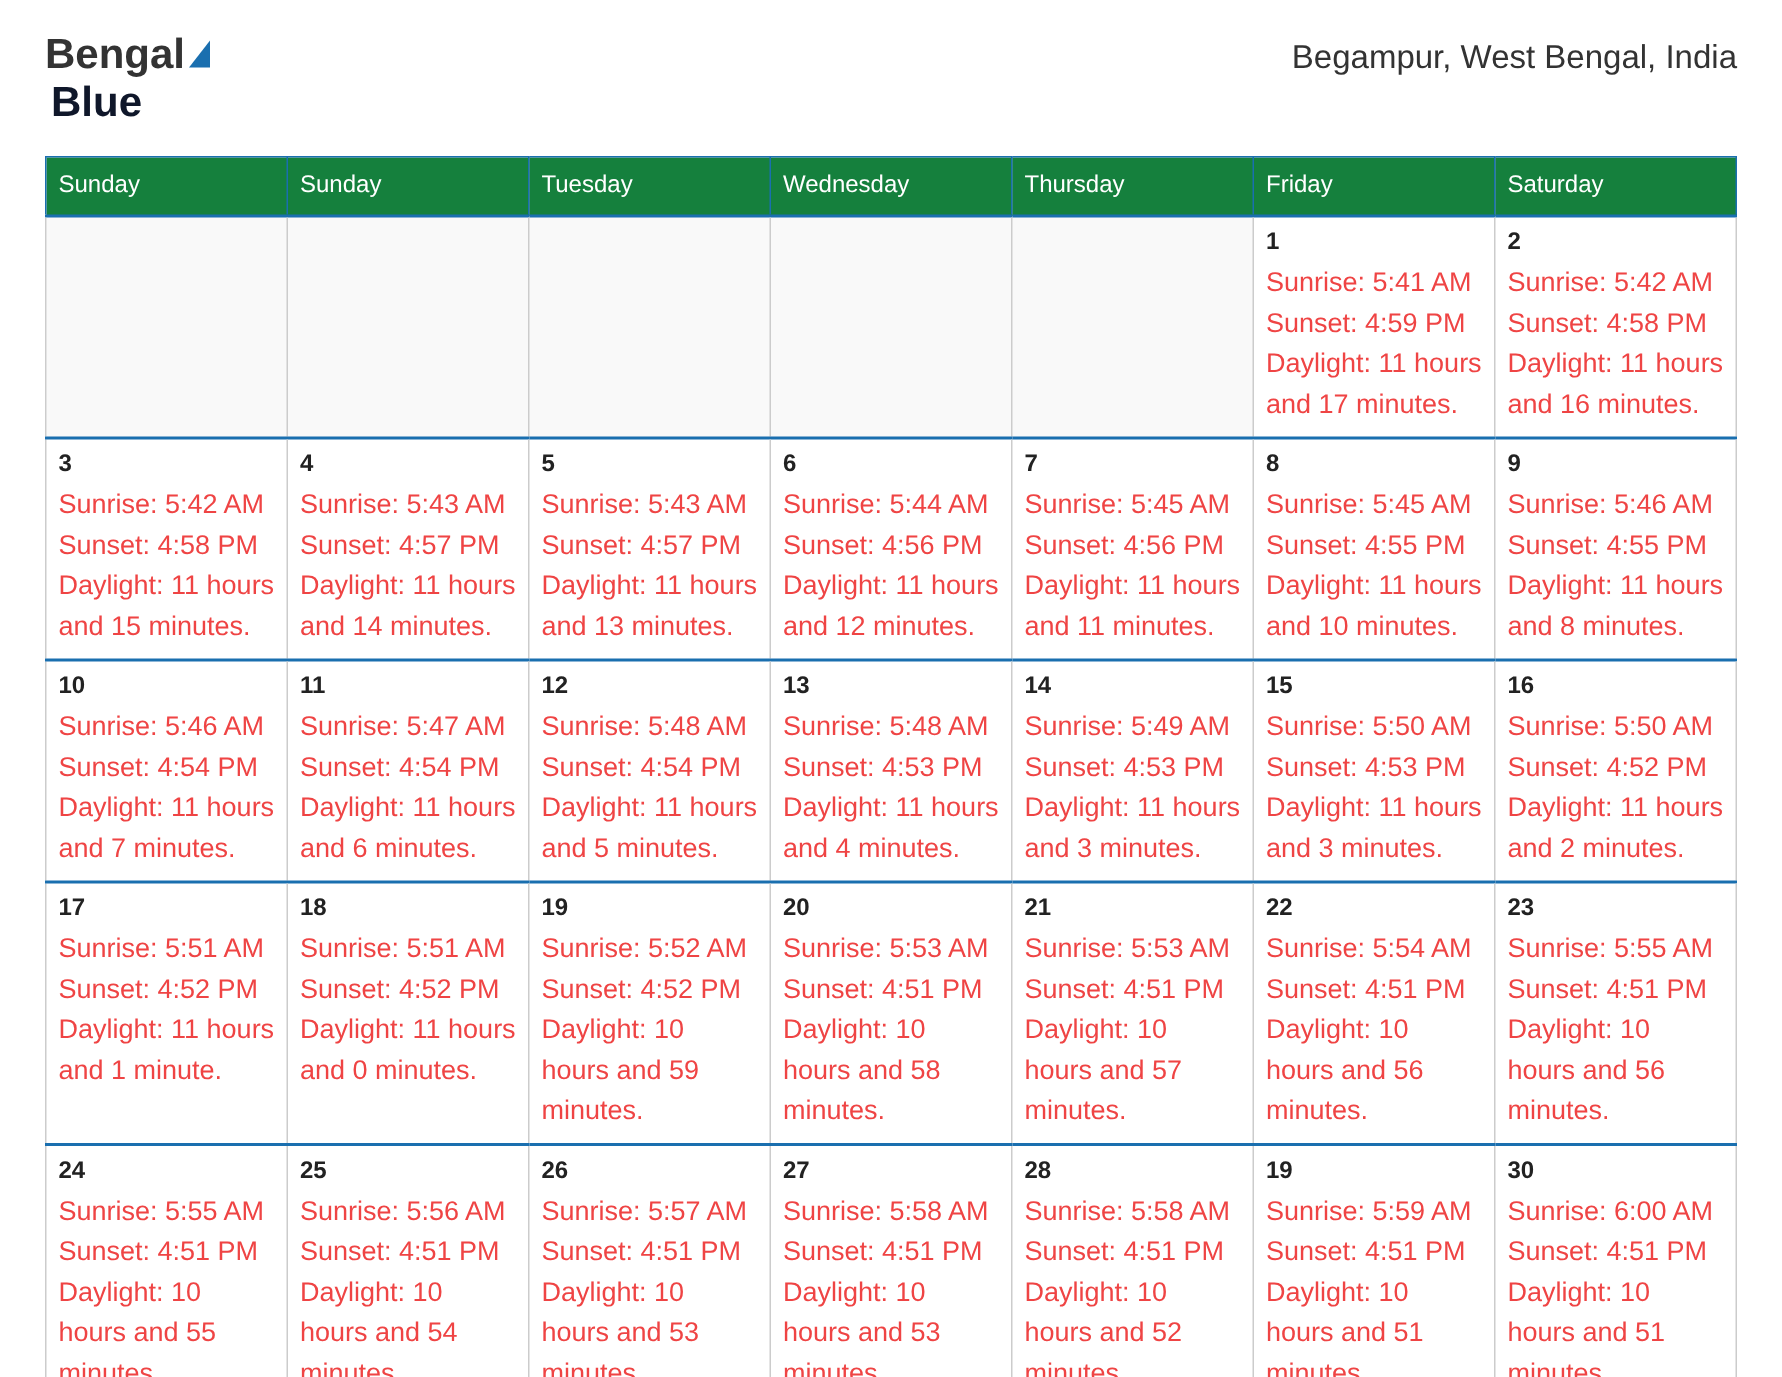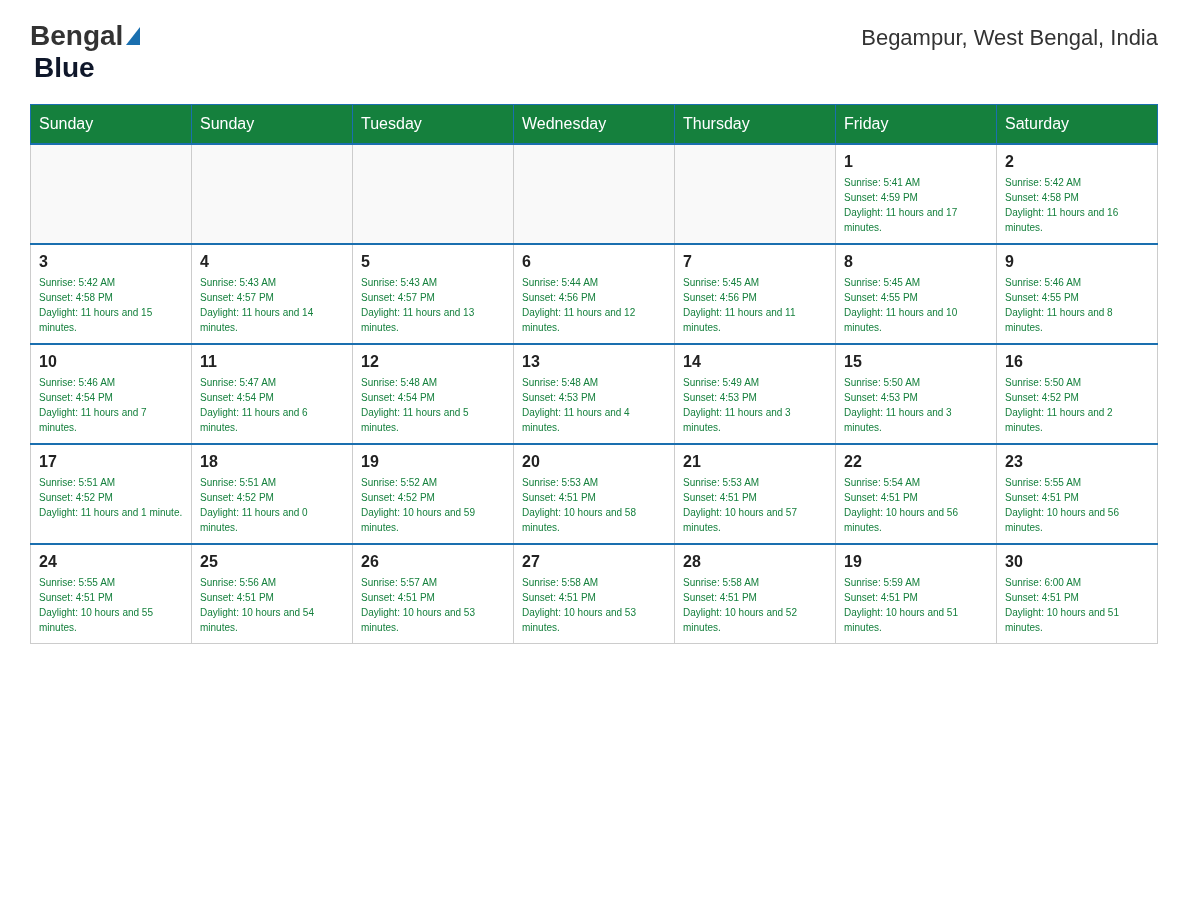--- a/index.html
+++ b/index.html
@@ -69,22 +69,22 @@
       border-top: 2px solid #1a6faf;
     }
     .day-number {
       font-size: 16px;
       font-weight: bold;
       color: #222;
       display: block;
       margin-bottom: 4px;
     }
     .day-info {
-      font-size: 10px;
-      color: #15803d;
+      font-size: 18px;
+      color: #ef4444;
       line-height: 1.5;
     }
     .empty-cell {
       background: #f9f9f9;
     }
     .logo-triangle {
       display: inline-block;
       width: 0;
       height: 0;
       border-style: solid;

